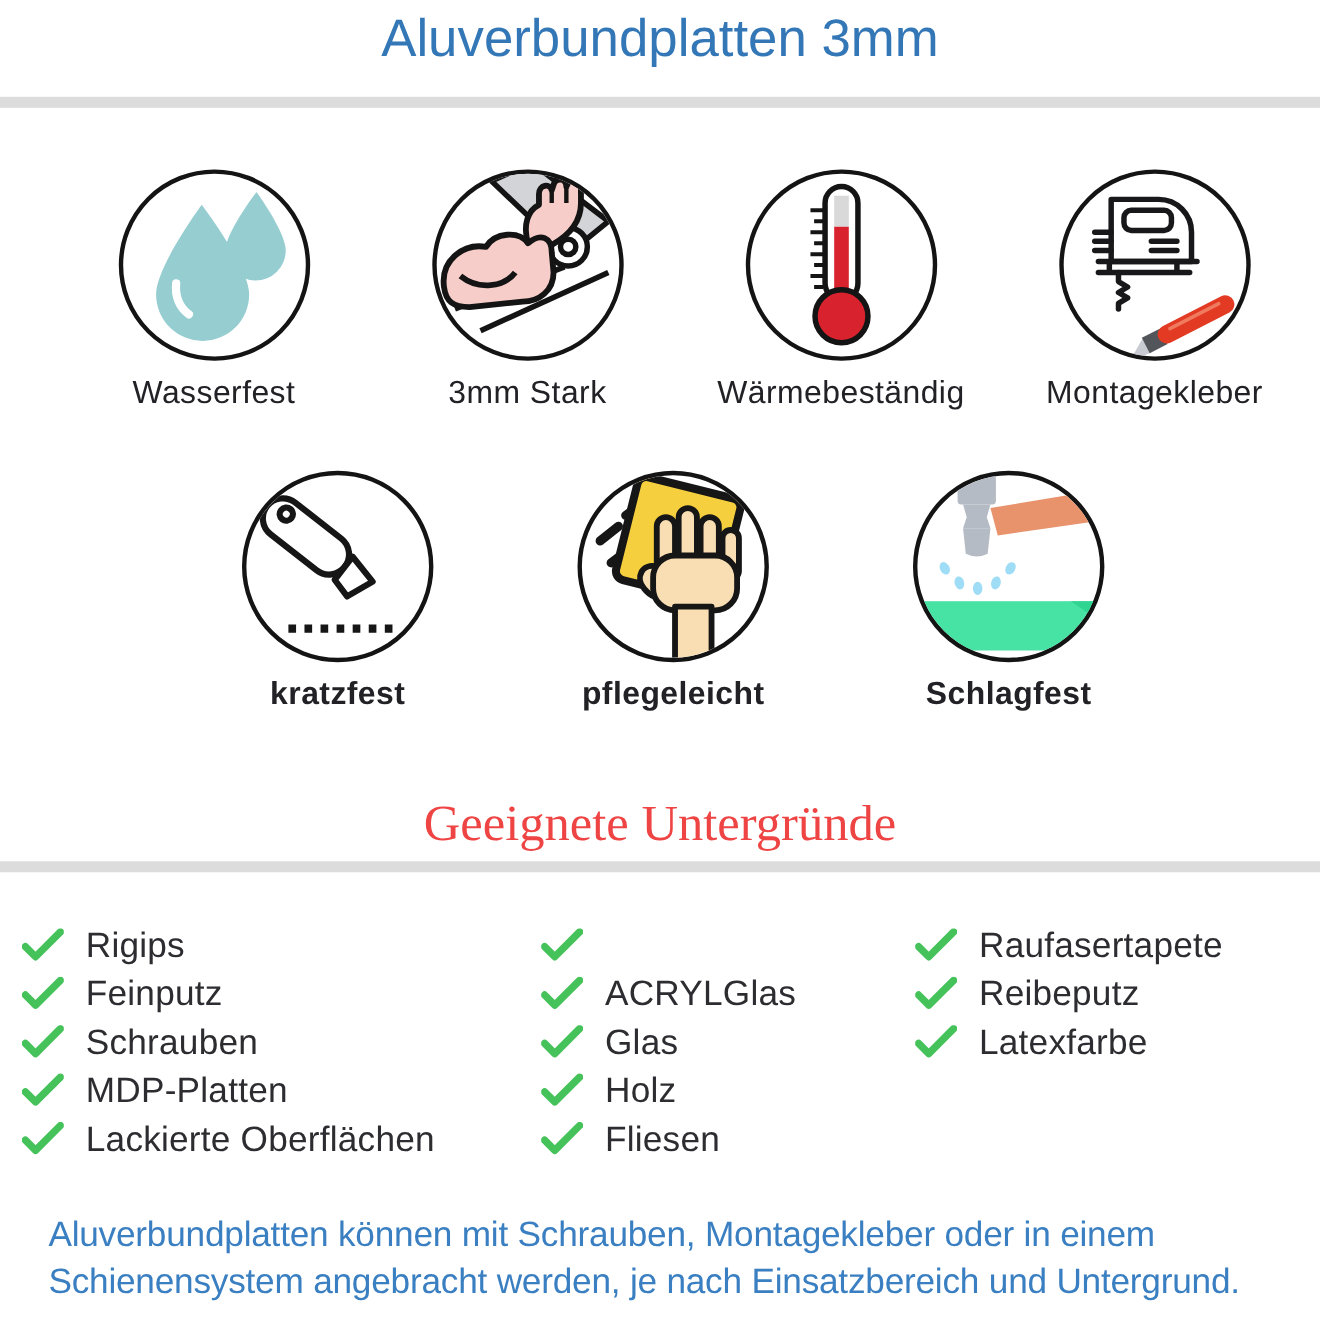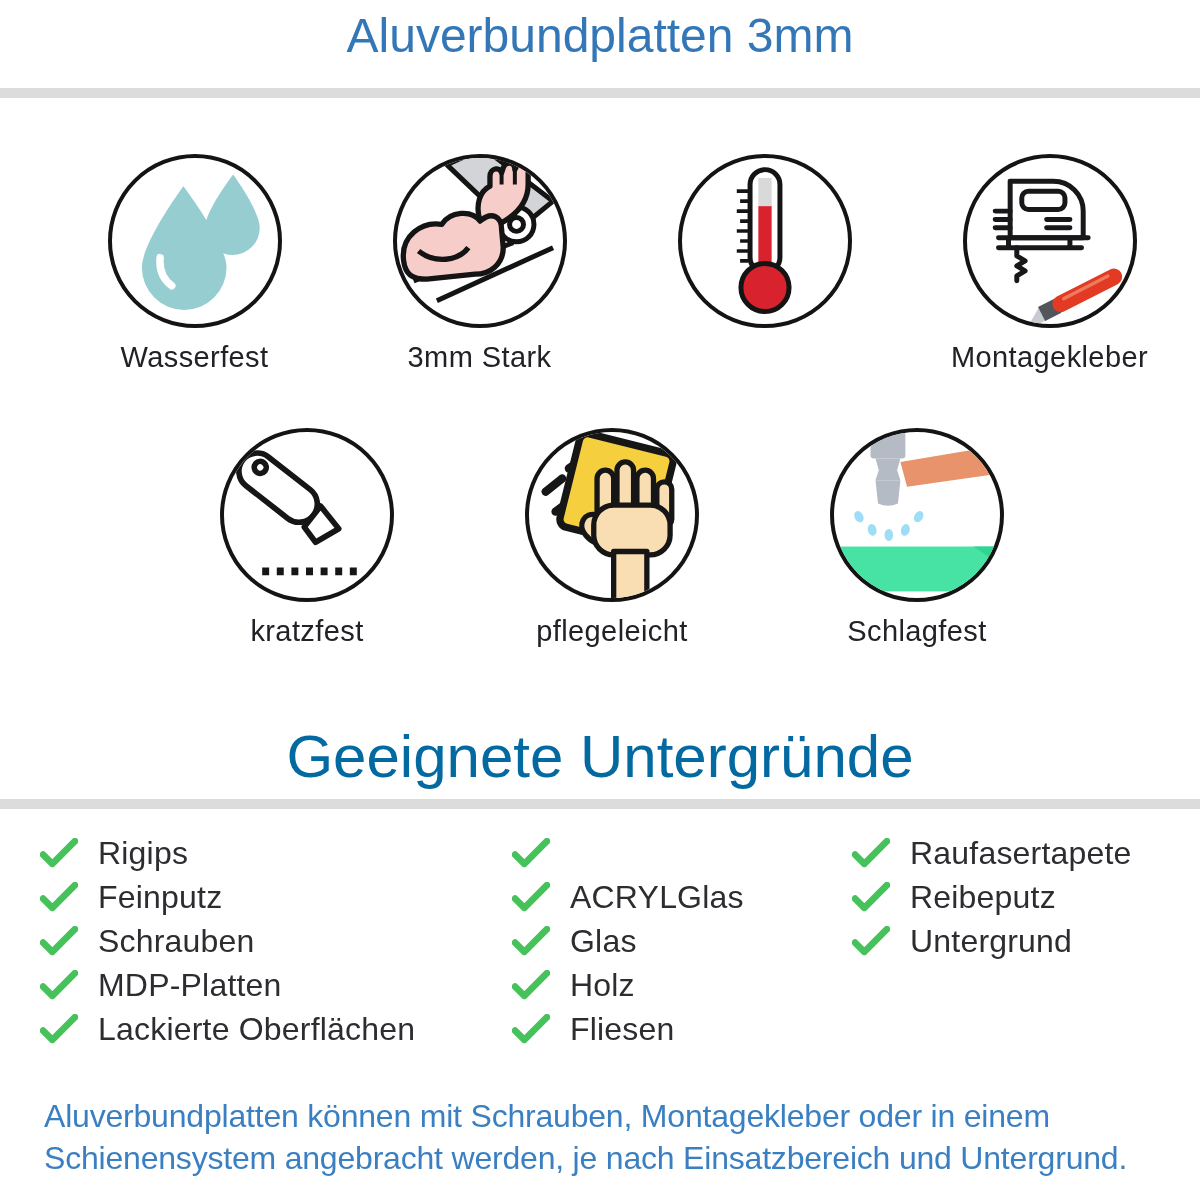--- a/index.html
+++ b/index.html
@@ -9,35 +9,36 @@
   }
   .page-title{
     text-align:center;font-size:48px;font-weight:400;color:#3377b7;
     margin:8px 0 0 0;letter-spacing:0px;
   }
   .divider{width:1200px;height:10px;background:#dcdcdd;border:none;margin:0;}
   .divider-1{margin-top:25px;}
   .divider-2{margin-top:8px;}
   .features-row{display:grid;margin-top:56px;}
   .row-1{grid-template-columns:repeat(4,1fr);padding:0 8px;margin-left:44px;}
-  .row-2{grid-template-columns:repeat(3,305px);justify-content:center;padding-left:24px;margin-top:54px;}
+  .row-2{grid-template-columns:repeat(3,305px);justify-content:center;padding-left:24px;margin-top:54px;font-weight:bold;}
   .feature{display:flex;flex-direction:column;align-items:center;}
   .feature-circle{
     width:166px;height:166px;border:4px solid #141414;border-radius:50%;
     overflow:hidden;background:#fff;flex:0 0 auto;
   }
   .feature-circle svg{width:166px;height:166px;display:block;}
   .feature-label{margin-top:13px;font-size:29px;color:#222126;letter-spacing:0.4px;}
   .section-title{
-    text-align:center;font-size:60px;font-weight:400;color:#0369a1;
+    text-align:center;font-size:46px;font-weight:400;color:#ef4444;
     margin:74px 0 0 0;
+    font-family:Liberation Serif, serif;
   }
   .substrates{
     display:grid;grid-template-columns:472px 340px 350px;
-    padding-left:40px;margin-top:22px;
+    padding-left:20px;margin-top:44px;
   }
   .substrates ul{list-style:none;margin:0;padding:0;}
   .check-item{display:flex;align-items:center;gap:20px;height:44px;}
   .check-item svg{width:38px;height:30px;flex:0 0 auto;}
   .check-item span{font-size:32px;color:#2d2d31;letter-spacing:0.2px;}
   .footer-note{
     margin:44px 40px 0 44px;width:1118px;
     font-size:32px;line-height:1.32;color:#3a7fc1;letter-spacing:-0.2px;
   }
 </style>
@@ -95,20 +96,21 @@
             <line x1="35" y1="50" x2="40" y2="50"></line>
           <line x1="33" y1="56" x2="40" y2="56"></line>
             <line x1="35" y1="62" x2="40" y2="62"></line>
         </g>
         <rect x="41" y="7" width="18" height="62" rx="9" fill="#ffffff" stroke="#141414" stroke-width="3"></rect>
         <rect x="46" y="12" width="8" height="17" fill="#d9d9d9"></rect>
         <rect x="46" y="29" width="8" height="38" fill="#d8232f"></rect>
         <circle cx="50" cy="78" r="14.5" fill="#d8232f" stroke="#141414" stroke-width="3"></circle>
       </svg>
     </div>
+    <div class="feature-label">Wärmebeständig</div>
   </div>
 
   <div class="feature">
     <div class="feature-circle">
       <svg viewBox="0 0 100 100">
         <g fill="none" stroke="#18181a" stroke-width="3" stroke-linejoin="round" stroke-linecap="round">
           <path d="M26,14 L52,14 C62,14 70,22 70,32 L70,48 L26,48 Z" fill="#ffffff"></path>
           <rect x="33" y="20" width="26" height="11" rx="4" fill="#ffffff"></rect>
           <path d="M17,32 h9 M17,37 h9 M17,42 h9"></path>
           <path d="M48,37 h14 M48,42 h14"></path>
@@ -269,18 +271,18 @@
     <li class="check-item">
       <svg viewBox="0 0 37 29">
           <path d="M3,16 L12,25 L34,3" stroke="#46c25a" stroke-width="6.5" fill="none" stroke-linecap="round" stroke-linejoin="round"></path>
         </svg>
       <span>Reibeputz</span>
     </li>
     <li class="check-item">
       <svg viewBox="0 0 37 29">
           <path d="M3,16 L12,25 L34,3" stroke="#46c25a" stroke-width="6.5" fill="none" stroke-linecap="round" stroke-linejoin="round"></path>
         </svg>
-      <span>Untergrund</span>
+      <span>Latexfarbe</span>
     </li>
   </ul>
 </div>
 
 <p class="footer-note">Aluverbundplatten können mit Schrauben, Montagekleber oder in einem Schienensystem angebracht werden, je nach Einsatzbereich und Untergrund.</p>
 
 </body></html>

